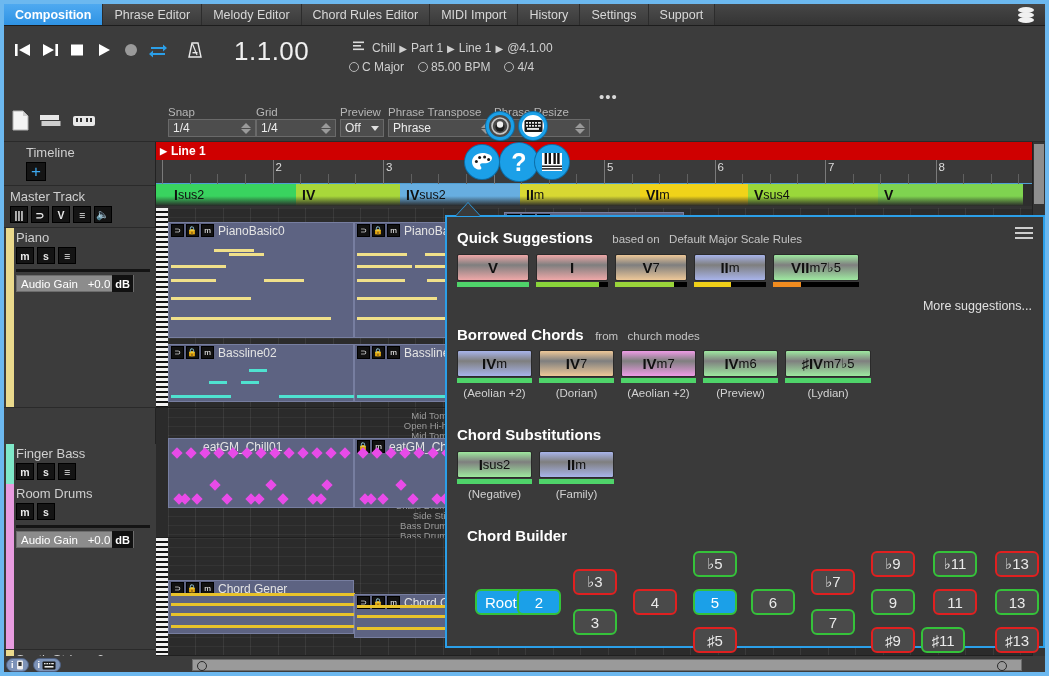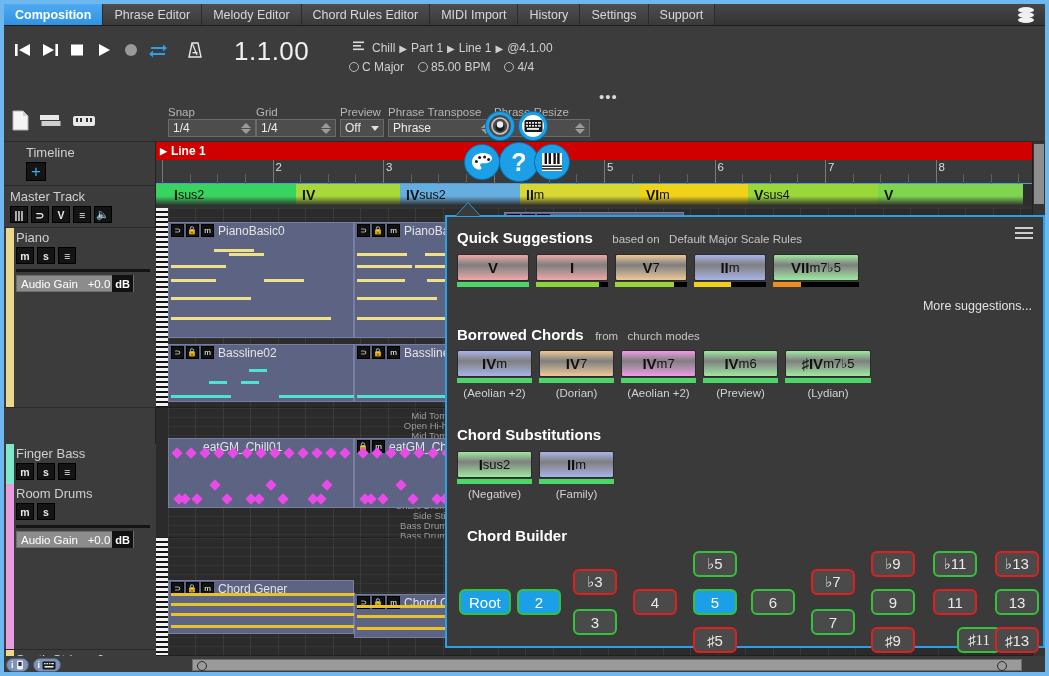--- a/index.html
+++ b/index.html
@@ -950,21 +950,21 @@
             <span class="sub">m</span>
           </div><div class="meter">
             <i style="background: rgb(79, 212, 106); width: 100%;"></i>
           </div><div class="capt" style="margin-top: 4px;">(Family)</div></div>
       </div>
 
     <div style="position:absolute;left:20px;top:310px">
       <span class="sec-head">Chord Builder</span>
     </div>
     <div id="cb-host" style="position:absolute;left:8px;top:334px;width:584px;height:92px">
-        <div class="cb sel" style="left: 4px; top: 38px;">
+        <div class="cb sel" style="left: 20px; top: 38px;">
           <span>Root</span>
         </div>
         <div class="cb sel" style="left: 62px; top: 38px;">
           <span>2</span>
         </div>
         <div class="cb red" style="left: 118px; top: 18px;">
           <span>♭3</span>
         </div>
         <div class="cb" style="left: 118px; top: 58px;">
           <span>3</span>
@@ -998,21 +998,21 @@
         </div>
         <div class="cb red" style="left: 416px; top: 76px;">
           <span>♯9</span>
         </div>
         <div class="cb" style="left: 478px; top: 0px;">
           <span>♭11</span>
         </div>
         <div class="cb red" style="left: 478px; top: 38px;">
           <span>11</span>
         </div>
-        <div class="cb" style="left: 502px; top: 76px; font-family: Liberation Serif, serif;">
+        <div class="cb" style="left: 466px; top: 76px;">
           <span>♯11</span>
         </div>
         <div class="cb red" style="left: 540px; top: 0px;">
           <span>♭13</span>
         </div>
         <div class="cb" style="left: 540px; top: 38px;">
           <span>13</span>
         </div>
         <div class="cb red" style="left: 540px; top: 76px;">
           <span>♯13</span>

